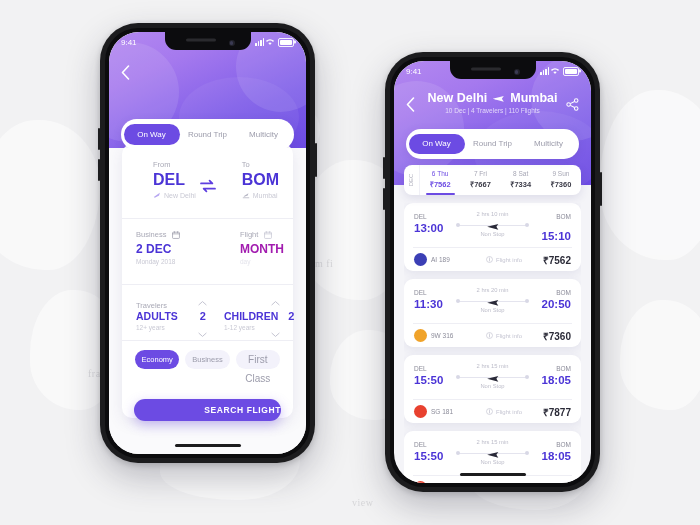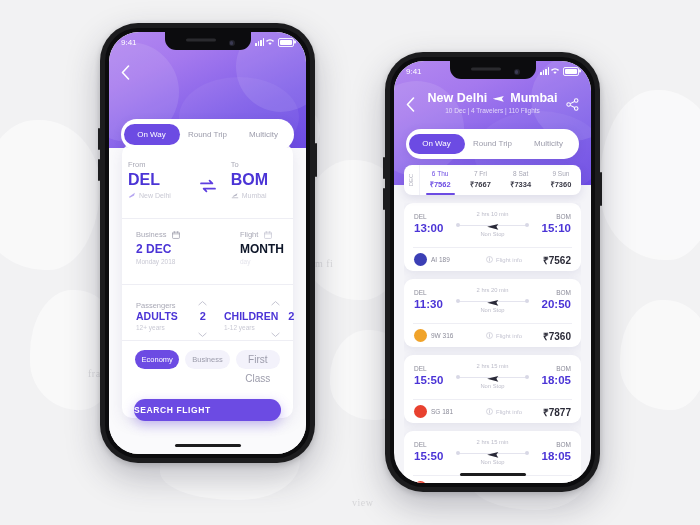--- a/index.html
+++ b/index.html
@@ -69,21 +69,21 @@
   .card{position:absolute;background:#fff;border-radius:10px;
         box-shadow:0 4px 16px rgba(60,50,120,.10);}
   .lbl{color:#a9a9b6;}
   .val{color:#4b34d6;font-weight:bold;}
   .sub{color:#c9c9d4;}
   .divider{position:absolute;left:0;right:0;height:1px;background:#eeeef4;}
   .swap{position:absolute;color:#5f3fe0;}
   .chip{border-radius:100px;text-align:center;color:#9c9cab;background:#f3f2fb;cursor:pointer;}
   .chip.active{background:#6c4be3;color:#fff;}
   .cbox{border:1px solid #d6d6e2;border-radius:50%;display:inline-block;}
-  .cta{position:absolute;background:#6c4be3;border-radius:100px;color:#fff;text-align:left;
+  .cta{position:absolute;background:#6c4be3;border-radius:100px;color:#fff;text-align:right;
        font-weight:bold;letter-spacing:.6px;cursor:pointer;
        box-shadow:0 4px 12px rgba(108,75,227,.35);}
 
   
   .datebar{position:absolute;background:#fff;border-radius:8px;display:flex;z-index:25;
            box-shadow:0 3px 10px rgba(60,50,120,.12);overflow:hidden;}
   .dm{display:flex;align-items:center;justify-content:center;color:#b0b0bd;}
   .dm span{transform:rotate(-90deg);white-space:nowrap;}
   .dcell{flex:1;text-align:center;position:relative;}
   .dcell .dday{color:#a6a6b4;}
@@ -170,39 +170,39 @@
         <div class="seg-item active" style="font-size:8px;line-height:21px;">On Way</div>
         <div class="seg-item" style="font-size:8px;line-height:21px;">Round Trip</div>
         <div class="seg-item" style="font-size:8px;line-height:21px;">Multicity</div>
       </div>
     </div>
 
     <div style="position:absolute;left:0;right:0;top:116px;bottom:0;background:#fafafc;"></div>
 
     <div class="card" style="left:13px;right:13px;top:112px;height:274px;">
 
-      <div style="position:absolute;left:6px;top:16px;">
+      <div style="position:absolute;left:31px;top:16px;">
         <div class="lbl" style="font-size:7.5px;">From</div>
         <div class="val" style="font-size:16px;margin-top:2px;">DEL</div>
         <div style="display:flex;align-items:center;margin-top:2px;">
           <svg width="8" height="8" viewBox="0 0 10 10" style="margin-right:3px;">
             <path d="M1 7.5l7.6-5.2-1 3.4-5.3 2.6z" fill="#6c4be3" opacity=".5"></path>
           </svg>
           <span class="sub" style="font-size:7px;">New Delhi</span>
         </div>
       </div>
 
       <div class="swap" style="left:50%;top:35px;transform:translateX(-50%);">
         <svg width="18" height="14" viewBox="0 0 20 16">
           <path d="M2 5h13l-3.2-3.2" stroke="#5f3fe0" stroke-width="2" fill="none" stroke-linecap="round" stroke-linejoin="round"></path>
           <path d="M18 11H5l3.2 3.2" stroke="#5f3fe0" stroke-width="2" fill="none" stroke-linecap="round" stroke-linejoin="round"></path>
         </svg>
       </div>
 
-      <div style="position:absolute;right:25px;top:16px;text-align:left;">
+      <div style="position:absolute;right:14px;top:16px;text-align:left;">
         <div class="lbl" style="font-size:7.5px;">To</div>
         <div class="val" style="font-size:16px;margin-top:2px;">BOM</div>
         <div style="display:flex;align-items:center;margin-top:2px;">
           <svg width="8" height="8" viewBox="0 0 10 10" style="margin-right:3px;">
             <rect x="1" y="8" width="8" height="1" fill="#b6b6c4"></rect>
             <path d="M2 6.5l6-3.6-.8 2.6-4.4 1.8z" fill="#b6b6c4"></path>
           </svg>
           <span class="sub" style="font-size:7px;">Mumbai</span>
         </div>
       </div>
@@ -222,28 +222,28 @@
       </div>
 
       <div style="position:absolute;left:118px;top:86px;">
         <div style="display:flex;align-items:center;">
           <span class="lbl" style="font-size:7.5px;">Flight</span>
           <svg width="8" height="8" viewBox="0 0 10 10" style="margin-left:6px;">
             <rect x="0.7" y="1.5" width="8.6" height="7.8" rx="1" stroke="#c5c5d2" stroke-width="0.9" fill="none"></rect>
             <path d="M0.7 3.6h8.6M3 0.7v1.6M7 0.7v1.6" stroke="#c5c5d2" stroke-width="0.9" stroke-linecap="round"></path>
           </svg>
         </div>
-        <div style="font-size:12px;margin-top:3px;color:#0f172a;font-weight:bold;">MONTH</div>
+        <div style="font-size:12px;margin-top:3px;color:#a21caf;font-weight:bold;">MONTH</div>
         <div style="font-size:6.5px;margin-top:2px;color:#e4e4ec;">day</div>
       </div>
 
       <div class="divider" style="top:140px;"></div>
 
       <div style="position:absolute;left:14px;top:150px;">
-        <span class="lbl" style="font-size:7.5px;">Passengers</span>
+        <span class="lbl" style="font-size:7.5px;">Travelers</span>
       </div>
 
       <div style="position:absolute;left:14px;top:166px;display:flex;align-items:baseline;">
         <span class="val" style="font-size:10.5px;">ADULTS</span>
         <span class="val" style="font-size:11px;margin-left:22px;">2</span>
       </div>
       <div class="sub" style="position:absolute;left:14px;top:180px;font-size:6.5px;">12+ years</div>
       <div style="position:absolute;left:76px;top:148px;">
         <svg width="9" height="6" viewBox="0 0 10 6">
             <path d="M1 5l4-3.6L9 5" stroke="#c3c3d0" stroke-width="1.1" fill="none" stroke-linecap="round"></path>
@@ -380,21 +380,21 @@
 
     <div class="flist" style="left:10px;right:10px;top:142px;bottom:0;">
 
       <div class="fcard" style="height:68px;margin-bottom:8px;">
         <div style="position:absolute;left:10px;top:10px;">
           <div class="fcode" style="font-size:6.5px;">DEL</div>
           <div class="ftime" style="font-size:11.5px;margin-top:2px;">13:00</div>
         </div>
         <div style="position:absolute;right:10px;top:10px;text-align:right;">
           <div class="fcode" style="font-size:6.5px;">BOM</div>
-          <div class="ftime" style="font-size:11.5px;margin-top:2px;">15:10</div>
+          <div class="ftime" style="font-size:11.5px;margin-top:10px;">15:10</div>
         </div>
         <div class="fmeta" style="position:absolute;left:55px;right:55px;top:8px;font-size:5.8px;">2 hrs 10 min</div>
         <div class="fline" style="left:55px;right:55px;top:22px;"></div>
         <div class="fdot" style="left:52px;top:20px;width:4px;height:4px;"></div>
         <div class="fdot" style="right:52px;top:20px;width:4px;height:4px;"></div>
         <div class="plane" style="left:50%;top:15px;transform:translateX(-50%);">
           <svg width="13" height="11" viewBox="0 0 14 12">
             <path d="M0.6 6.4l12.2-3.2-2.1 3.2 2.1 3.2-12.2-3.2z" fill="#2a2a38"></path>
           </svg>
         </div>

